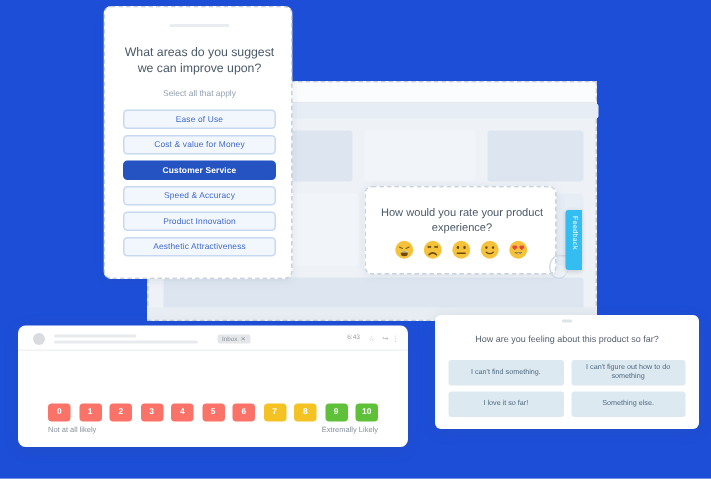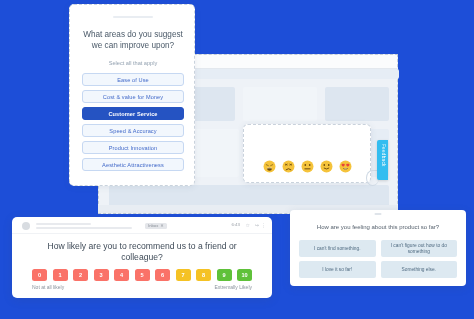--- a/index.html
+++ b/index.html
@@ -386,20 +386,21 @@
       <div class="ms-opt">Ease of Use</div>
       <div class="ms-opt">Cost &amp; value for Money</div>
       <div class="ms-opt selected">Customer Service</div>
       <div class="ms-opt">Speed &amp; Accuracy</div>
       <div class="ms-opt">Product Innovation</div>
       <div class="ms-opt">Aesthetic Attractiveness</div>
     </div>
   </div>
 
   <div class="dashed-card" id="card-emoji">
+    <div class="em-question">How would you rate your product experience?</div>
     <div class="em-row">
 
       <svg class="em-face" viewBox="0 0 20 20">
         <circle cx="10" cy="10" r="9.2" fill="#f5c33b"></circle>
         <path d="M5 7.2 L8.2 8.6" stroke="#7a5a12" stroke-width="1.1" fill="none" stroke-linecap="round"></path>
         <path d="M15 7.2 L11.8 8.6" stroke="#7a5a12" stroke-width="1.1" fill="none" stroke-linecap="round"></path>
         <ellipse cx="10" cy="14" rx="3.6" ry="2.6" fill="#6b4a0c"></ellipse>
         <rect x="6.8" y="11.7" width="6.4" height="1.1" fill="#fff" opacity="0.85"></rect>
       </svg>
 
@@ -448,21 +449,20 @@
       <div class="mail-chip">
         <span>Inbox</span>
         <span>✕</span>
       </div>
       <div class="mail-time">6:43</div>
       <div class="mail-icn" style="right:22px;">☆</div>
       <div class="mail-icn" style="right:13px;">↪</div>
       <div class="mail-icn" style="right:6px;">⋮</div>
     </div>
 
-    <div class="nps-question">How likely are you to recommend us to a friend or colleague?</div>
 
     <div class="nps-row">
       <div class="nps-box" style="background:#fa7268">0</div>
       <div class="nps-box" style="background:#fa7268">1</div>
       <div class="nps-box" style="background:#fa7268">2</div>
       <div class="nps-box" style="background:#fa7268">3</div>
       <div class="nps-box" style="background:#fa7268">4</div>
       <div class="nps-box" style="background:#fa7268">5</div>
       <div class="nps-box" style="background:#fa7268">6</div>
       <div class="nps-box" style="background:#f5c224">7</div>

